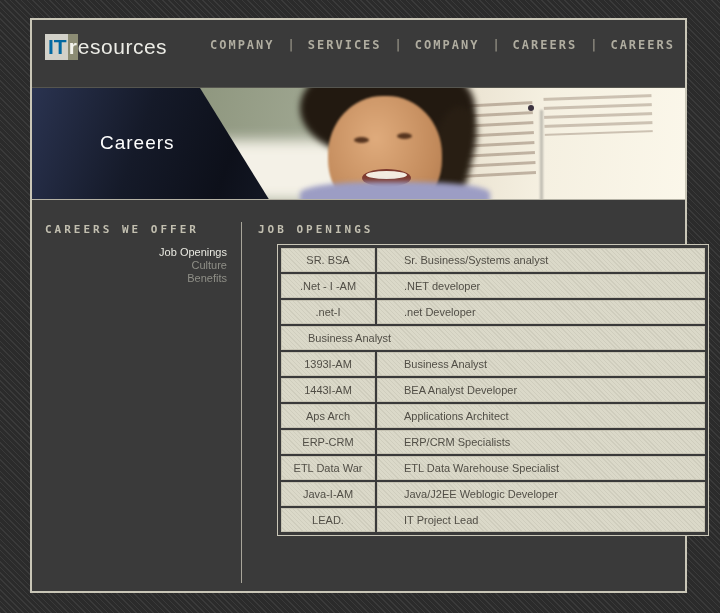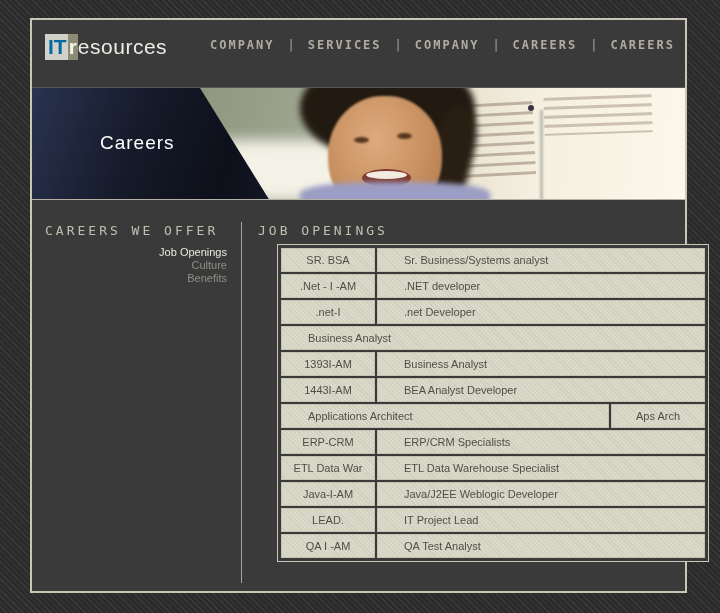--- a/index.html
+++ b/index.html
@@ -55,21 +55,21 @@
   .b-teeth{ position:absolute; left:4px; top:2px; width:41px; height:8px; border-radius:50%; background:#f3ece0; }
   .b-shirt{ left:268px; top:94px; width:190px; height:28px; background:#9c9dc4; border-radius:40% 40% 0 0; filter:blur(2.5px); }
   .b-corner{ left:0; top:88px; width:44px; height:25px; background:#596075; filter:blur(4px); }
   .b-navy{ left:0; top:0; width:238px; height:113px;
     background:linear-gradient(110deg,#2a3350,#151a29 45%,#0d101a 80%,#131724);
     clip-path:polygon(0 0, 168px 0, 238px 113px, 0 113px); filter:blur(.5px); }
   .b-title{ left:68px; top:44px; color:#ffffff; font-size:19px; letter-spacing:1px; font-weight:400; }
 
   
   .pixel-heading{
-    position:absolute; font-family:"DejaVu Sans Mono", monospace; font-size:13px; font-weight:normal;
+    position:absolute; font-family:"DejaVu Sans Mono", monospace; font-size:11px; font-weight:bold;
     letter-spacing:3px; color:#c2bfb0; white-space:nowrap;
   }
   #sidebar-heading{ left:13px; top:203px; }
   #main-heading{ left:226px; top:203px; }
   .side-links{ position:absolute; left:13px; top:226px; width:182px; text-align:right;
     font-size:11px; line-height:13px; color:#8f8f87; }
   .side-link{ cursor:pointer; }
   .side-link.active{ color:#e9e9e1; }
   .v-divider{ position:absolute; left:209px; top:202px; width:1px; height:361px; background:#a8a59a; }
 
@@ -161,38 +161,34 @@
       </div>
       <div class="job-row">
         <div class="cell code">1393I-AM</div>
         <div class="cell title">Business Analyst</div>
       </div>
       <div class="job-row">
         <div class="cell code">1443I-AM</div>
         <div class="cell title">BEA Analyst Developer</div>
       </div>
       <div class="job-row">
+        <div class="cell code">Aps Arch</div>
         <div class="cell title">Applications Architect</div>
-        <div class="cell code">Aps Arch</div>
       </div>
       <div class="job-row">
         <div class="cell code">ERP-CRM</div>
         <div class="cell title">ERP/CRM Specialists</div>
       </div>
       <div class="job-row">
         <div class="cell code">ETL Data War</div>
         <div class="cell title">ETL Data Warehouse Specialist</div>
       </div>
       <div class="job-row">
         <div class="cell code">Java-I-AM</div>
         <div class="cell title">Java/J2EE Weblogic Developer</div>
       </div>
       <div class="job-row">
         <div class="cell code">LEAD.</div>
         <div class="cell title">IT Project Lead</div>
       </div>
-      <div class="job-row">
-        <div class="cell code">QA I -AM</div>
-        <div class="cell title">QA Test Analyst</div>
-      </div>
     </div>
 
 </div>
 
 </body></html>

